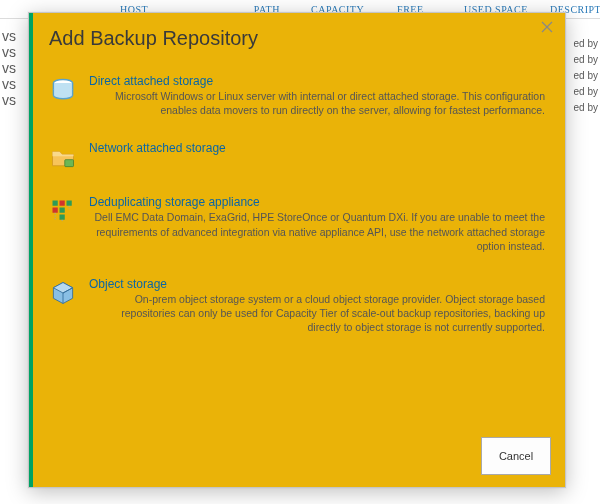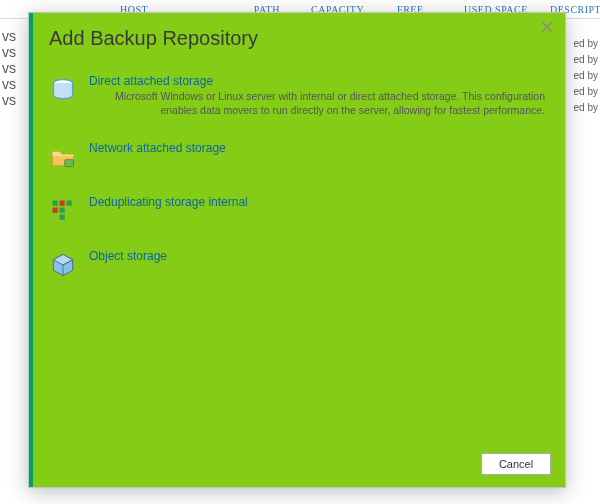--- a/index.html
+++ b/index.html
@@ -50,21 +50,21 @@
     line-height: 16px;
   }
 
   
   .dialog {
     position: absolute;
     top: 12px;
     left: 28px;
     width: 536px;
     height: 474px;
-    background: #84cc16;
+    background: #eab308;
     border: 1px solid #c5c5c5;
     box-shadow: 0 4px 20px rgba(0,0,0,0.25), 0 0 0 1px rgba(0,0,0,0.02);
   }
   .dialog-stripe {
     position: absolute;
     left: 0;
     top: 0;
     bottom: 0;
     width: 4px;
     background: #00a263;
@@ -124,21 +124,21 @@
     text-align: right;
   }
 
   .dialog-footer {
     position: absolute;
     bottom: 12px;
     right: 14px;
   }
   .btn {
     min-width: 70px;
-    height: 22px;
+    height: 38px;
     font-size: 11px;
     color: #333;
     background: #fdfdfd;
     border: 1px solid #a9a9a9;
     padding: 2px 12px;
     cursor: pointer;
   }
 </style>
 </head>
 <body>
@@ -216,35 +216,37 @@
           <rect x="4" y="4" width="6" height="6" fill="#2e9b57"></rect>
           <rect x="12" y="4" width="6" height="6" fill="#d0342c"></rect>
           <rect x="20" y="4" width="6" height="6" fill="#2e9b57"></rect>
           <rect x="4" y="12" width="6" height="6" fill="#d0342c"></rect>
           <rect x="12" y="12" width="6" height="6" fill="#2e9b57"></rect>
           <rect x="12" y="20" width="6" height="6" fill="#2e9b57"></rect>
           <path d="M7 18 v8 M15 26 v2 M23 10 v4" stroke="#9aa" stroke-width="1" stroke-dasharray="1.5 1.5"></path>
         </svg>
       </div>
       <div class="option-body">
-        <div class="option-title">Deduplicating storage internal</div>
+        <div class="option-title">Deduplicating storage appliance</div>
+        <div class="option-desc">Dell EMC Data Domain, ExaGrid, HPE StoreOnce or Quantum DXi. If you are unable to meet the requirements of advanced integration via native appliance API, use the network attached storage option instead.</div>
       </div>
     </div>
 
     <div class="option">
       <div class="option-icon">
         <svg viewBox="0 0 32 32">
           <path d="M16 4 L27 10 V22 L16 28 L5 22 V10 Z" fill="#89bfe4" stroke="#336e9c" stroke-width="1"></path>
           <path d="M16 4 L27 10 L16 16 L5 10 Z" fill="#b7d9ef" stroke="#336e9c" stroke-width="1"></path>
           <path d="M16 16 V28" stroke="#336e9c" stroke-width="1"></path>
           <path d="M16 16 L27 10" stroke="#336e9c" stroke-width="1"></path>
         </svg>
       </div>
       <div class="option-body">
         <div class="option-title">Object storage</div>
+        <div class="option-desc">On-prem object storage system or a cloud object storage provider. Object storage based repositories can only be used for Capacity Tier of scale-out backup repositories, backing up directly to object storage is not currently supported.</div>
       </div>
     </div>
 
   </div>
 
   <div class="dialog-footer">
     <button class="btn">Cancel</button>
   </div>
 </div>
 

